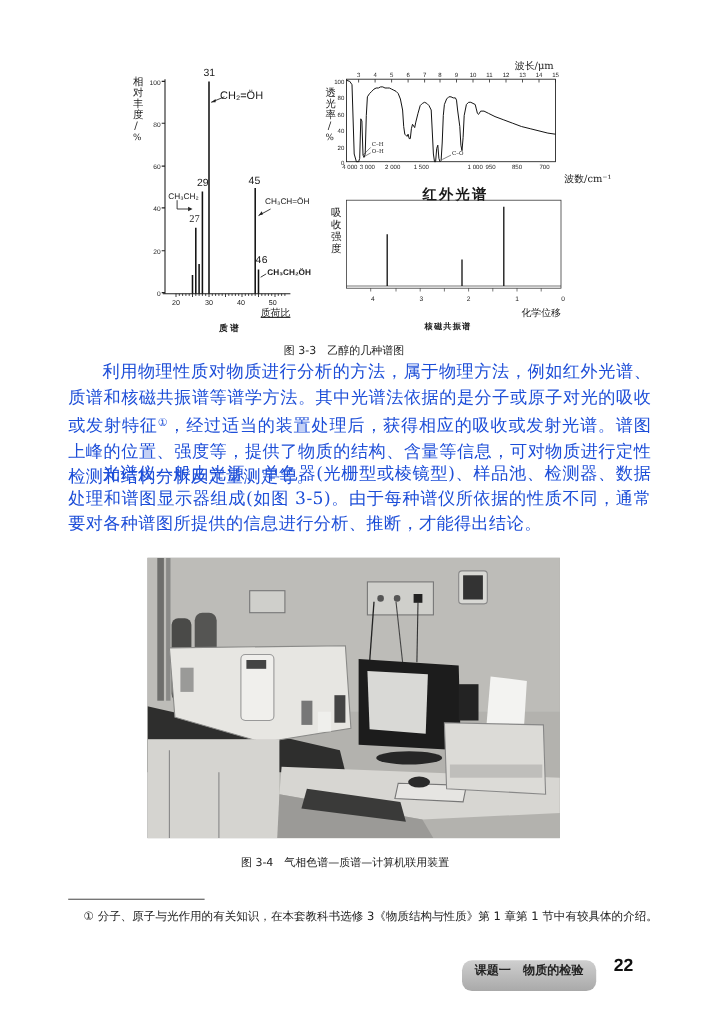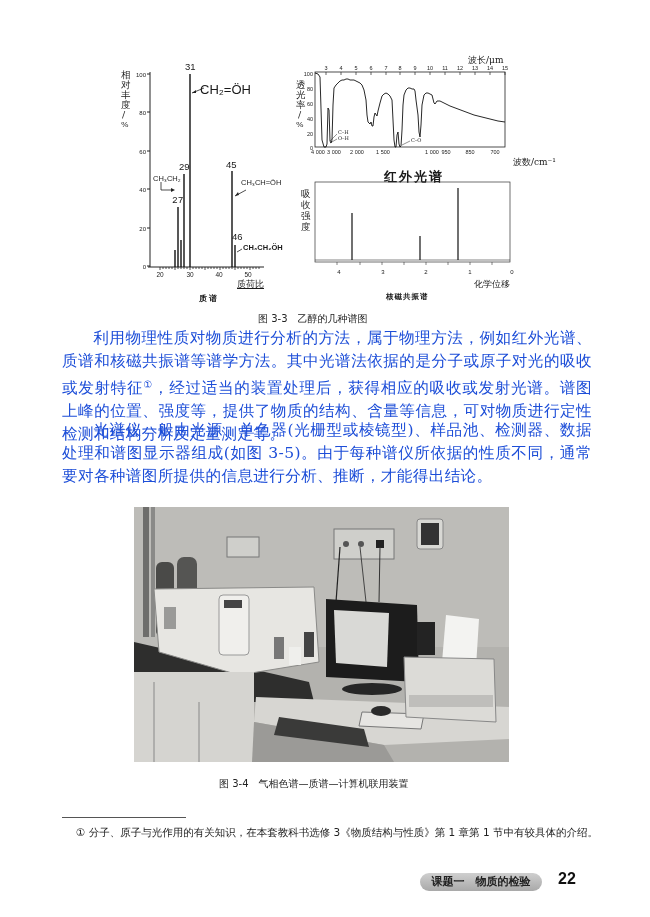--- a/index.html
+++ b/index.html
@@ -35,21 +35,21 @@
   }
 
   .footnote-rule {
     position: absolute; left: 62px; top: 817px; width: 124px; height: 1px; background: #555;
   }
   .footnote {
     position: absolute; left: 76px; top: 826px; font-size: 10.5px; color: #222;
     font-family: "DejaVu Sans", "Liberation Sans", sans-serif; white-space: nowrap;
   }
   .footer-pill {
-    position: absolute; left: 420px; top: 873px; width: 122px; height: 18px;
+    position: absolute; left: 420px; top: 873px; width: 122px; height: 28px;
     border-radius: 9px; background: linear-gradient(#cfcfcf, #a9a9a9);
     font-family: "DejaVu Sans", "Liberation Sans", sans-serif;
     font-size: 11px; font-weight: bold; color: #222; line-height: 18px;
     text-align: center; white-space: nowrap;
   }
   .page-number {
     position: absolute; left: 558px; top: 870px; font-size: 16px; font-weight: bold;
     font-family: "Liberation Sans", "DejaVu Sans", sans-serif; color: #111;
   }
 </style>
@@ -149,24 +149,24 @@
 <div class="abs" style="left:121px;top:70px;width:10px;font-size:9.5px;line-height:10px;font-family:'DejaVu Serif',serif;color:#222;">
   <div>相</div>
   <div>对</div>
   <div>丰</div>
   <div>度</div>
   <div style="padding-left:1px;">/</div>
   <div style="font-size:8px;">%</div>
 </div>
 <div class="abs" style="left:185px;top:61px;font-size:9.5px;font-family:'Liberation Sans',sans-serif;">31</div>
 <div class="abs" style="left:179px;top:161px;font-size:9.5px;font-family:'Liberation Sans',sans-serif;">29</div>
-<div class="abs" style="left:172px;top:195px;font-size:9.5px;font-family:Liberation Mono, monospace;">27</div>
+<div class="abs" style="left:172px;top:195px;font-size:9.5px;font-family:Liberation Serif, serif;">27</div>
 <div class="abs" style="left:226px;top:159px;font-size:9.5px;font-family:'Liberation Sans',sans-serif;">45</div>
-<div class="abs" style="left:232px;top:231px;font-size:9.5px;font-family:Liberation Sans, sans-serif;">46</div>
-<div class="abs" style="left:200px;top:82px;font-size:13px;font-family:'Liberation Sans',sans-serif;">CH₂=ÖH</div>
+<div class="abs" style="left:232px;top:231px;font-size:9.5px;font-family:Liberation Mono, monospace;">46</div>
+<div class="abs" style="left:200px;top:82px;font-size:10px;font-family:'Liberation Sans',sans-serif;">CH₂=ÖH</div>
 <div class="abs" style="left:153px;top:174px;font-size:7.5px;font-family:'Liberation Sans',sans-serif;">CH₃CH₂</div>
 <div class="abs" style="left:241px;top:178px;font-size:7.5px;font-family:'Liberation Sans',sans-serif;">CH₃CH=ÖH</div>
 <div class="abs" style="left:243px;top:243px;font-size:7.5px;font-family:'Liberation Sans',sans-serif;font-weight:bold;">CH₃CH₂ÖH</div>
 <div class="abs" style="left:237px;top:278px;font-size:9px;font-family:'DejaVu Serif',serif;text-decoration:underline;">质荷比</div>
 <div class="abs" style="left:199px;top:293px;font-size:8px;font-weight:bold;font-family:'DejaVu Serif',serif;letter-spacing:2px;">质谱</div>
 
 <div class="abs" style="left:295px;top:50px;width:225px;height:130px;">
   <svg width="225" height="130" viewBox="295 50 225 130" xmlns="http://www.w3.org/2000/svg">
     <rect x="315" y="72" width="190" height="75" fill="none" stroke="#222" stroke-width="0.8"></rect>
 

